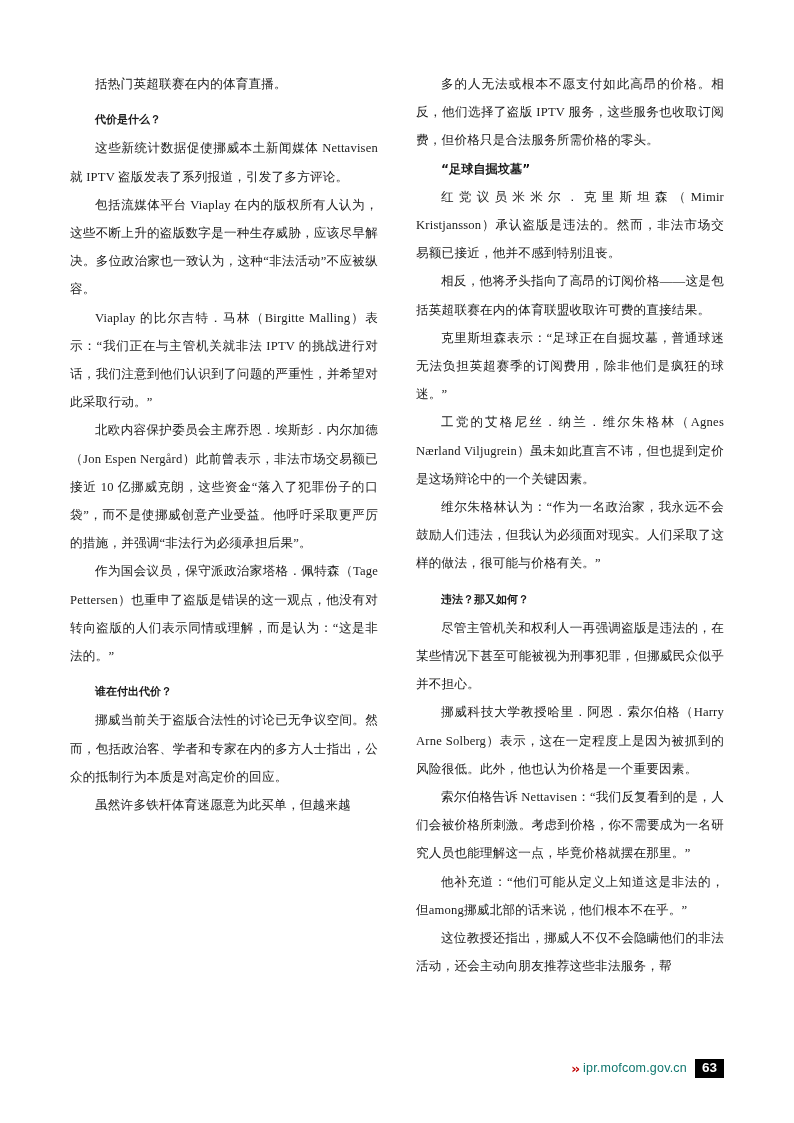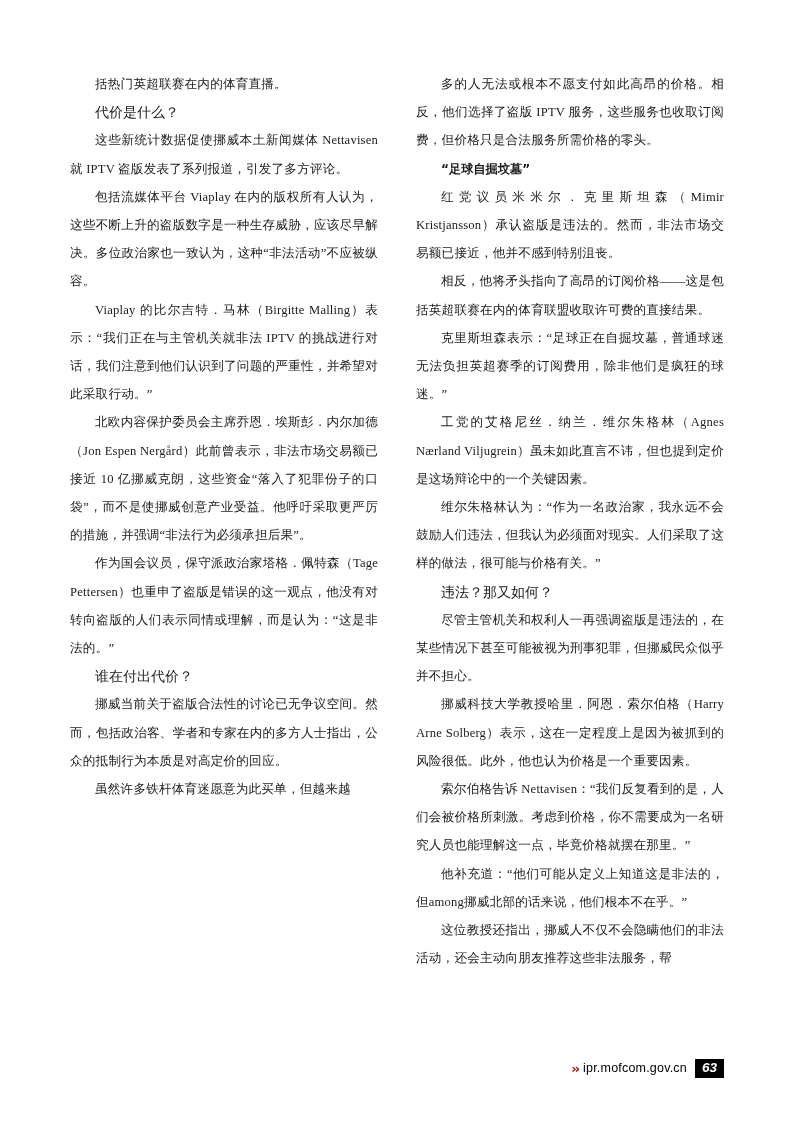--- a/index.html
+++ b/index.html
@@ -41,24 +41,25 @@
     line-height: 28.2px;
     text-align: justify;
     text-justify: inter-ideograph;
     letter-spacing: 0.2px;
   }
   p.indent {
     text-indent: 25px;
   }
   p.head {
     text-indent: 25px;
-    font-weight: normal;
+    font-weight: bold;
     font-family: "DejaVu Sans", sans-serif;
-    font-size: 14px;
+    font-size: 11px;
     letter-spacing: 0;
+    margin-top: 8px;
   }
   p.head-quote {
     text-indent: 25px;
     font-weight: bold;
     font-family: "DejaVu Sans", sans-serif;
     font-size: 12.2px;
     letter-spacing: 0;
   }
   .footer {
     position: absolute;
@@ -73,34 +74,33 @@
     font-size: 13px;
     font-family: "DejaVu Sans", sans-serif;
     font-weight: bold;
     letter-spacing: -2px;
     margin-right: 5px;
     line-height: 1;
   }
   .footer-url {
     font-family: "Liberation Sans", sans-serif;
     font-size: 12.5px;
-    color: #000000;
+    color: #0f766e;
     letter-spacing: 0.2px;
     margin-right: 8px;
   }
   .page-number {
     background: #000;
     color: #fff;
     font-family: "Liberation Sans", sans-serif;
     font-size: 13.5px;
     font-weight: bold;
     padding: 1px 7px 2px 7px;
     line-height: 16px;
     display: inline-block;
-    font-style: italic;
   }
 </style>
 </head>
 <body>
 
 <div class="page">
   <div class="columns">
     <div class="col">
       <p class="indent">括热门英超联赛在内的体育直播。</p>
       <p class="head">代价是什么？</p>

